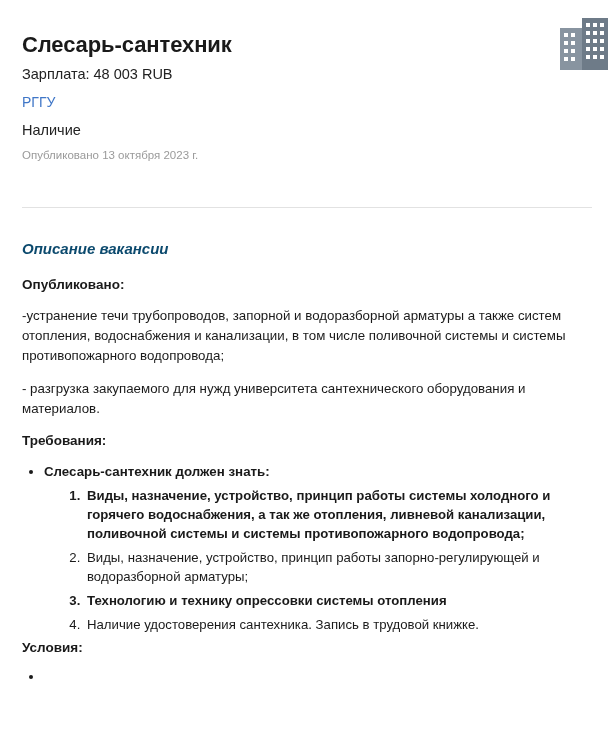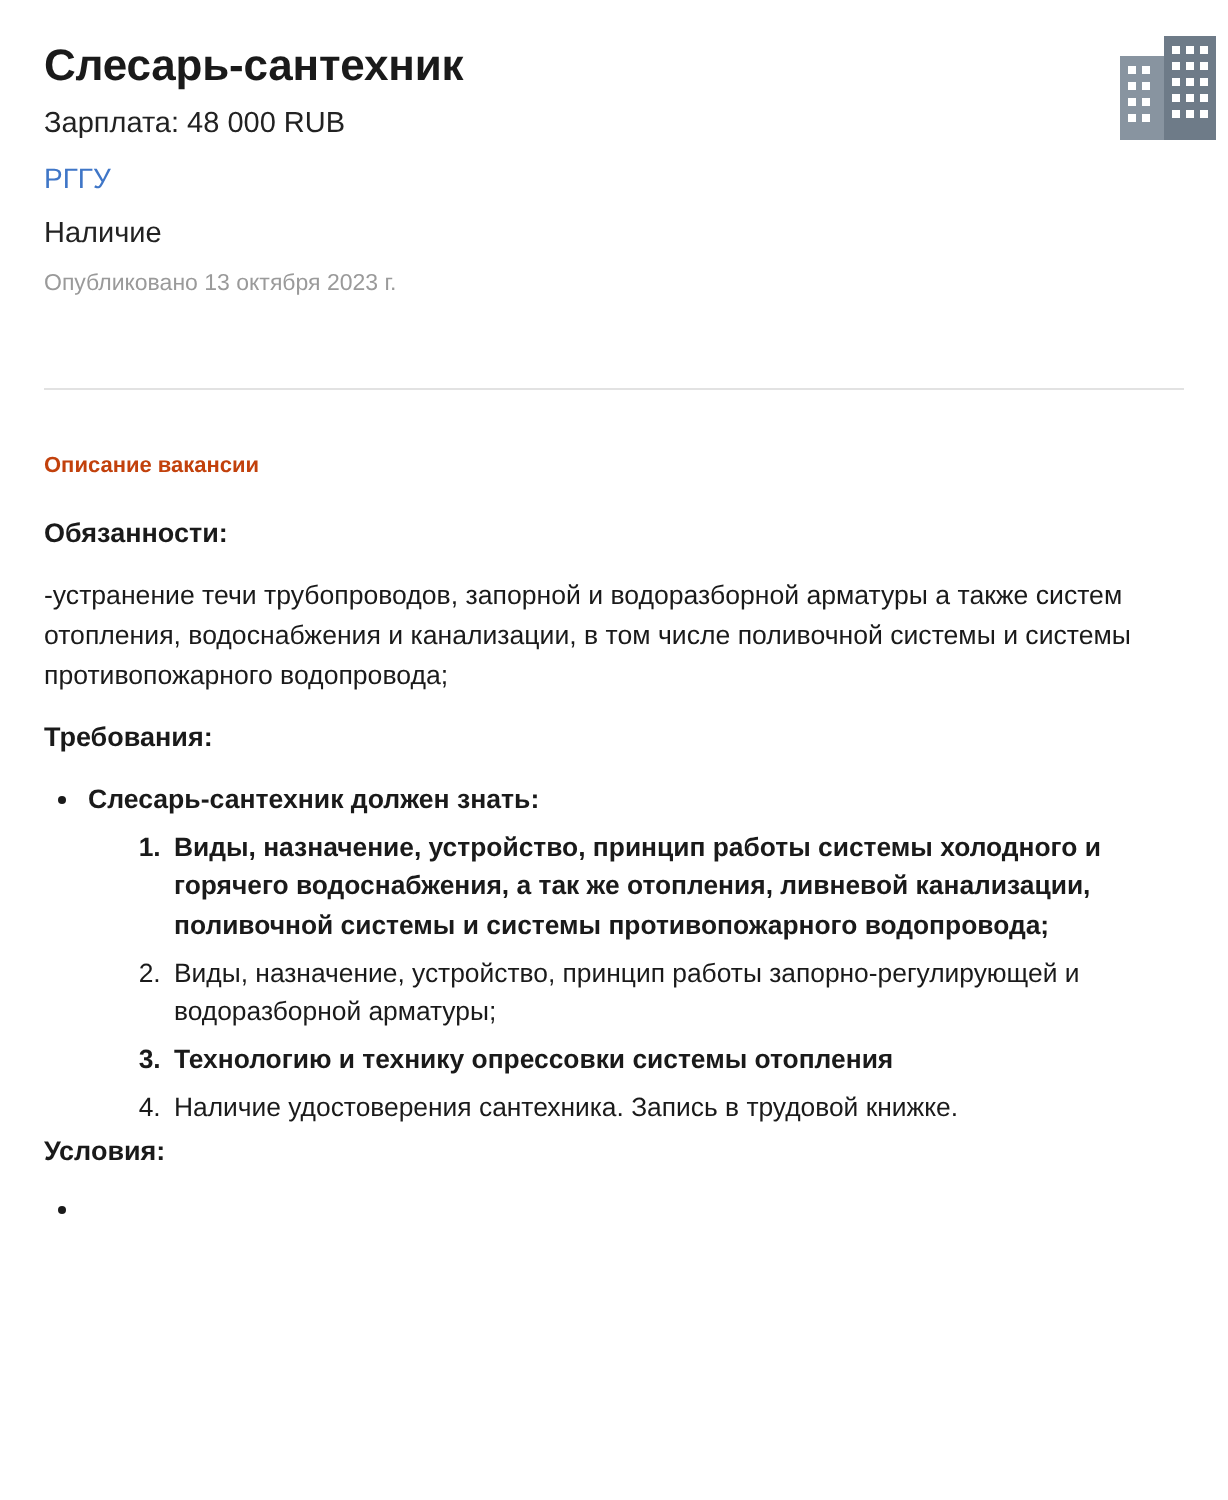--- a/index.html
+++ b/index.html
@@ -18,21 +18,21 @@
   .page {
     position: relative;
     width: 614px;
     height: 750px;
     box-sizing: border-box;
   }
 
   
   .header {
     position: relative;
-    padding: 20px 22px 0 22px;
+    padding: 32px 22px 0 22px;
     box-sizing: border-box;
   }
   .job-title {
     font-size: 22px;
     font-weight: bold;
     color: #1a1a1a;
     margin: 0 0 9px 0;
     line-height: 1.15;
     letter-spacing: -0.1px;
   }
@@ -74,24 +74,25 @@
     border-top: 1px solid #e2e2e2;
     width: 100%;
   }
 
   
   .content {
     padding: 24px 22px 0 22px;
     box-sizing: border-box;
   }
   .section-title {
-    font-size: 11px;
+    font-size: 15px;
     font-weight: bold;
-    color: #c2410c;
+    color: #0c4a6e;
     margin: 0 0 20px 0;
+    font-style: italic;
   }
   .sub-head {
     font-size: 13.5px;
     font-weight: bold;
     color: #1a1a1a;
     margin: 0 0 14px 0;
   }
   p.para {
     font-size: 13.3px;
     line-height: 1.48;
@@ -125,21 +126,21 @@
 
   .sub-head.conditions { margin-top: 4px; margin-bottom: 12px; }
 </style>
 </head>
 <body>
 
 <div class="page">
 
   <div class="header">
     <h1 class="job-title">Слесарь-сантехник</h1>
-    <div class="salary">Зарплата: 48 000 RUB</div>
+    <div class="salary">Зарплата: 48 003 RUB</div>
     <a class="company-link" href="#">РГГУ</a>
     <div class="city">Наличие</div>
     <div class="published">Опубликовано 13 октября 2023 г.</div>
 
     <div class="building-icon">
       <svg viewBox="0 0 56 54" width="56" height="54" aria-hidden="true">
         <rect x="2" y="12" width="22" height="42" fill="#8894a0"></rect>
         <rect x="24" y="2" width="26" height="52" fill="#6e7b88"></rect>
         <g fill="#ffffff">
           <rect x="6" y="17" width="4" height="4"></rect>
@@ -168,23 +169,24 @@
         </g>
       </svg>
     </div>
 
     <hr class="divider">
   </div>
 
   <div class="content">
     <div class="section-title">Описание вакансии</div>
 
-    <div class="sub-head">Обязанности:</div>
+    <div class="sub-head">Опубликовано:</div>
 
     <p class="para">-устранение течи трубопроводов, запорной и водоразборной арматуры а также систем отопления, водоснабжения и канализации, в том числе поливочной системы и системы противопожарного водопровода;</p>
+    <p class="para">- разгрузка закупаемого для нужд университета сантехнического оборудования и материалов.</p>
 
     <div class="sub-head">Требования:</div>
 
     <ul class="bullets">
       <li class="bold-item">
         <span>Слесарь-сантехник должен знать:</span>
         <ol class="numbers">
           <li style="font-weight:bold">Виды, назначение, устройство, принцип работы системы холодного и горячего водоснабжения, а так же отопления, ливневой канализации, поливочной системы и системы противопожарного водопровода;</li>
           <li style="font-weight:normal">Виды, назначение, устройство, принцип работы запорно-регулирующей и водоразборной арматуры;</li>
           <li style="font-weight:bold">Технологию и технику опрессовки системы отопления</li>

